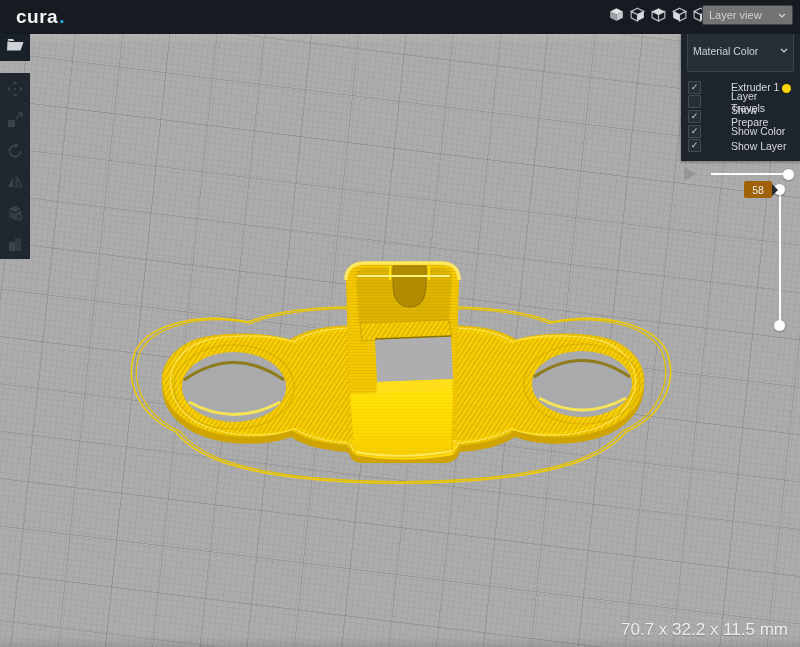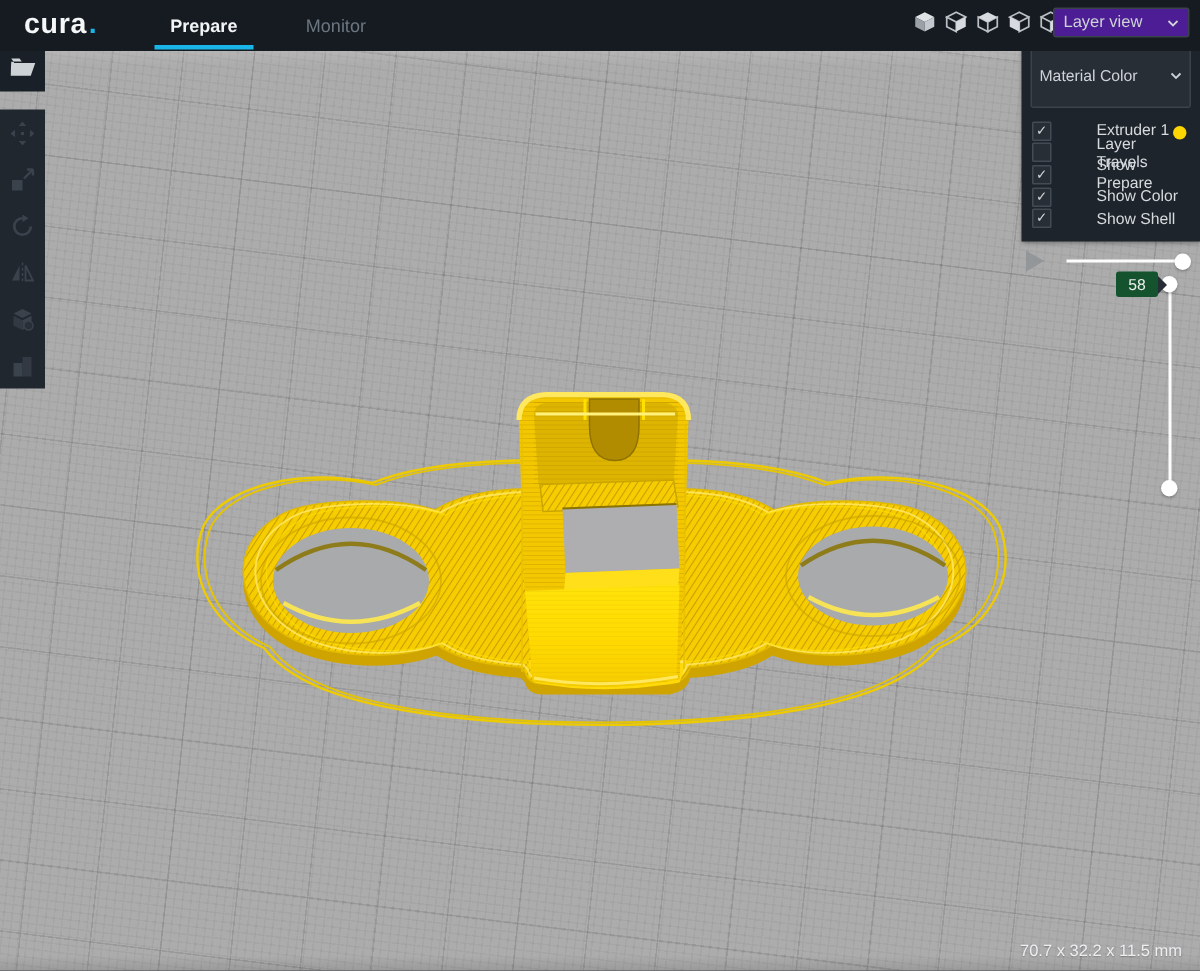--- a/index.html
+++ b/index.html
@@ -12,35 +12,35 @@
   
   .topbar{position:absolute;left:0;top:0;width:800px;height:34px;background:#161b21;z-index:50;display:flex;align-items:stretch;}
   .logo{display:flex;align-items:center;margin-left:16px;font-weight:bold;font-size:19px;color:#f4f6f7;letter-spacing:.5px;}
   .logo .dot{color:#19b5e9;margin-left:1px;}
   .tabs{display:flex;margin-left:38px;}
   .tab{position:relative;display:flex;align-items:center;justify-content:center;width:66px;font-size:12px;color:#6b7681;cursor:pointer;margin-right:22px;}
   .tab.active{color:#f2f4f5;font-weight:bold;}
   .tab.active::after{content:"";position:absolute;left:0;right:0;bottom:1px;height:3px;background:#19b5e9;}
   .viewbtns{position:absolute;right:92px;top:0;height:28px;display:flex;align-items:center;gap:6px;}
   .viewbtn{width:15px;height:15px;display:flex;align-items:center;justify-content:center;cursor:pointer;}
-  .vm-select{position:absolute;right:7px;top:5px;width:77px;height:18px;background:#4c1d95;border:1px solid #3a424a;border-radius:2px;display:flex;align-items:center;justify-content:space-between;padding:0 6px;cursor:pointer;}
+  .vm-select{position:absolute;right:7px;top:5px;width:77px;height:18px;background:#737373;border:1px solid #3a424a;border-radius:2px;display:flex;align-items:center;justify-content:space-between;padding:0 6px;cursor:pointer;}
   .vm-select span{font-size:11px;color:#ced3d7;}
   
   .viewport{position:absolute;left:0;top:28px;width:800px;height:619px;background:#acacac;overflow:hidden;}
   .grid{position:absolute;left:-60px;top:-60px;right:-60px;bottom:-60px;
     background:
       repeating-linear-gradient(96deg, rgba(0,0,0,0.035) 0 1px, transparent 1px 5.6px),
       repeating-linear-gradient(187deg, rgba(0,0,0,0.035) 0 1px, transparent 1px 5.6px),
       repeating-linear-gradient(96deg, rgba(0,0,0,0.10) 0 1px, transparent 1px 47px),
       repeating-linear-gradient(187deg, rgba(0,0,0,0.10) 0 1px, transparent 1px 47px);
   }
   .vp-topglow{position:absolute;left:0;top:0;width:100%;height:16px;background:linear-gradient(rgba(255,255,255,.18),rgba(255,255,255,0));}
   .vp-bottomshade{position:absolute;left:0;bottom:0;width:100%;height:10px;background:linear-gradient(rgba(0,0,0,0),rgba(0,0,0,.10));}
   .model-svg{position:absolute;left:110px;top:225px;}
-  .dims{position:absolute;right:12px;bottom:7px;font-size:11px;color:#edeff0;text-shadow:0 1px 1px rgba(0,0,0,.25);}
+  .dims{position:absolute;right:12px;bottom:7px;font-size:17px;color:#edeff0;text-shadow:0 1px 1px rgba(0,0,0,.25);}
   
   .openbtn{position:absolute;left:0;top:28px;width:30px;height:33px;background:#1a2027;display:flex;align-items:center;justify-content:center;cursor:pointer;z-index:40;}
   .toolstrip{position:absolute;left:0;top:73px;width:30px;background:#21272f;z-index:40;}
   .tool{width:30px;height:31px;display:flex;align-items:center;justify-content:center;cursor:pointer;}
   .tool svg{opacity:.95;}
   
   .panel{position:absolute;right:0;top:28px;width:119px;height:133px;background:#1d242b;z-index:40;box-shadow:0 1px 3px rgba(0,0,0,.35);}
   .panel-row{display:flex;align-items:center;justify-content:space-between;padding:0 7px;height:22px;margin-top:3px;cursor:pointer;}
   .panel-row span{font-size:11px;color:#d6dadd;}
   .scheme-select{margin:1px 6px 0 6px;height:17px;background:#272e36;border:1px solid #3a424a;border-radius:2px;display:flex;align-items:center;justify-content:space-between;padding:12px 5px;cursor:pointer;}
@@ -51,36 +51,32 @@
   .opt-label{font-size:10.5px;color:#d6dadd;padding-left:21px;}
   .swatch{position:absolute;right:9px;top:3.5px;width:9px;height:9px;border-radius:50%;background:#fdd501;}
   
   .play{position:absolute;left:684px;top:167px;width:0;height:0;border-left:12px solid #8e9396;border-top:7px solid transparent;border-bottom:7px solid transparent;cursor:pointer;z-index:30;opacity:.85;}
   .hslider{position:absolute;left:711px;top:173px;width:78px;height:2px;background:#fdfdfd;z-index:30;}
   .handle{position:absolute;width:11px;height:11px;border-radius:50%;background:#ffffff;box-shadow:0 1px 2px rgba(0,0,0,.25);cursor:pointer;z-index:32;}
   .h-right{left:783px;top:169px;}
   .vtrack{position:absolute;left:779px;top:190px;width:2px;height:135px;background:#fdfdfd;z-index:30;}
   .v-top{left:774px;top:184px;}
   .v-bottom{left:774px;top:320px;}
-  .layerbadge{position:absolute;left:744px;top:181px;width:28px;height:17px;background:#14532d;color:#eceeef;font-size:10.5px;display:flex;align-items:center;justify-content:center;z-index:33;border-radius:2px;cursor:pointer;}
+  .layerbadge{position:absolute;left:744px;top:181px;width:28px;height:17px;background:#a16207;color:#eceeef;font-size:10.5px;display:flex;align-items:center;justify-content:center;z-index:33;border-radius:2px;cursor:pointer;}
   .layerbadge::after{content:"";position:absolute;right:-6px;top:2.5px;width:0;height:0;border-left:6px solid #262d34;border-top:6px solid transparent;border-bottom:6px solid transparent;}
   .chev{display:block;}
 </style>
 </head>
 <body>
 
 <div class="topbar">
   <div class="logo">
       <span>cura</span>
       <span class="dot">.</span>
     </div>
-  <div class="tabs">
-    <div class="tab active" style="--accent: #19b5e9;">Prepare</div>
-    <div class="tab">Monitor</div>
-  </div>
   <div class="viewbtns">
     <span class="viewbtn">
       <svg width="15" height="15" viewBox="0 0 13 13">
           <path d="M6.5 1 L12 3.8 L6.5 6.6 L1 3.8 Z" fill="#dfe3e6"></path>
           <path d="M1 3.8 L6.5 6.6 L6.5 12.2 L1 9.4 Z" fill="#9aa1a7"></path>
           <path d="M12 3.8 L6.5 6.6 L6.5 12.2 L12 9.4 Z" fill="#c2c8cd"></path>
         </svg>
     </span>
     <span class="viewbtn">
       <svg width="15" height="15" viewBox="0 0 13 13">
@@ -265,21 +261,21 @@
     <div class="opt">
       <span class="cb">✓</span>
       <span class="opt-label">Show Prepare</span>
     </div>
     <div class="opt">
       <span class="cb">✓</span>
       <span class="opt-label">Show Color</span>
     </div>
     <div class="opt">
       <span class="cb">✓</span>
-      <span class="opt-label">Show Shell</span>
+      <span class="opt-label">Show Layer</span>
     </div>
   </div>
 </div>
 
 <div class="play"></div>
 <div class="hslider"></div>
 <div class="handle h-right"></div>
 
 <div class="layerbadge">
     <span>58</span>

